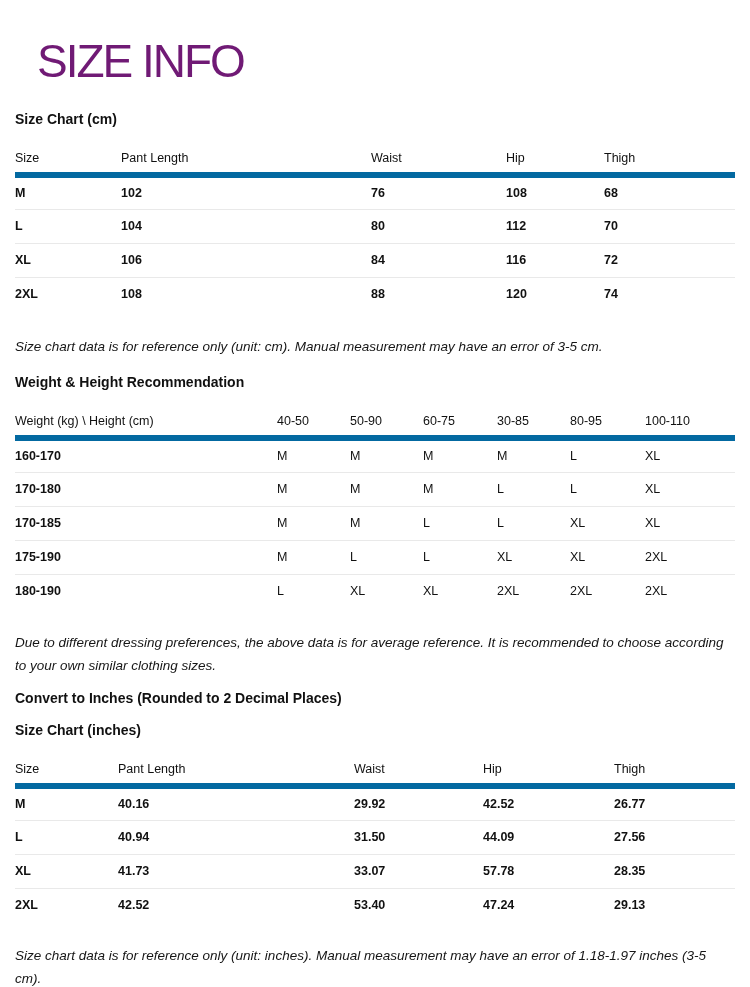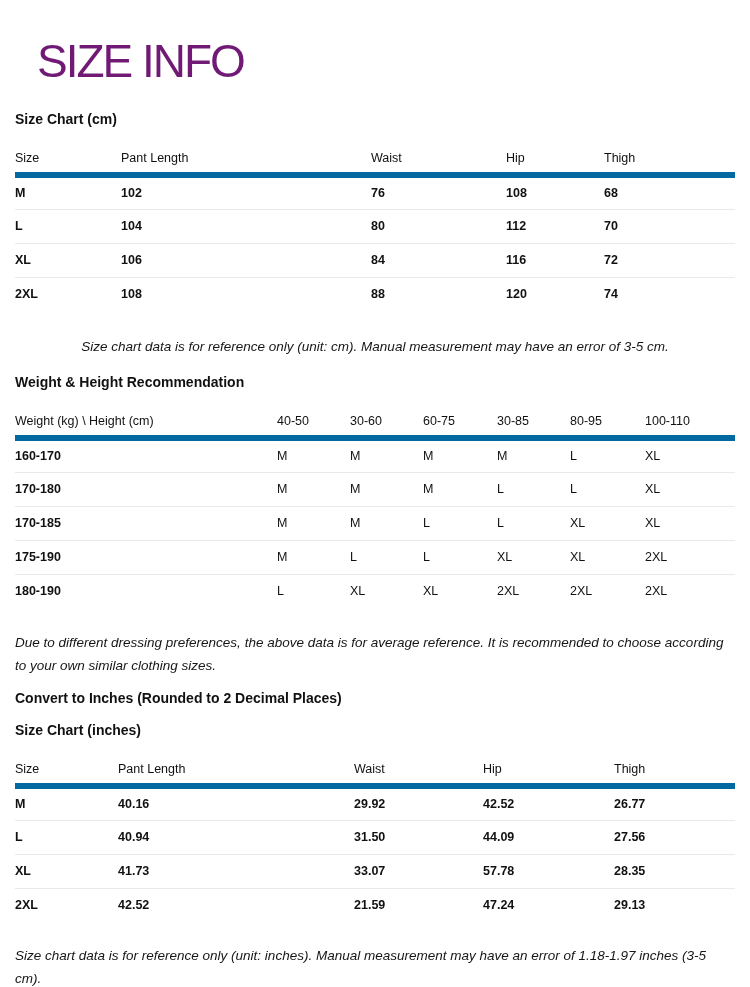--- a/index.html
+++ b/index.html
@@ -28,21 +28,21 @@
   .h-chart-cm   { margin-top: 27px; }
   .h-reco       { margin-top: 16px; }
   .h-convert    { margin-top: 13px; }
   .h-chart-in   { margin-top: 16px; }
   .note {
     font-style: italic;
     font-size: 13.5px;
     line-height: 23px;
     color: #161616;
   }
-  .note-1 { margin-top: 24px; text-align: center; }
+  .note-1 { margin-top: 24px; }
   .note-2 { margin-top: 23px; max-width: 716px; }
   .note-3 { margin-top: 22px; }
   table {
     border-collapse: collapse;
     table-layout: fixed;
     width: 720px;
   }
   .t-cm  { margin-top: 17px; }
   .t-rec { margin-top: 17px; }
   .t-in  { margin-top: 17px; }
@@ -145,21 +145,21 @@
       <col class="r2">
       <col class="r3">
       <col class="r4">
       <col class="r5">
       <col class="r6">
     </colgroup>
   <thead>
     <tr>
       <th>Weight (kg) \ Height (cm)</th>
       <th>40-50</th>
-      <th>30-60</th>
+      <th>50-90</th>
       <th>60-75</th>
       <th>30-85</th>
       <th>80-95</th>
       <th>100-110</th>
     </tr>
   </thead>
   <tbody>
     <tr>
       <td class="bold-cell">160-170</td>
       <td class="reg-cell">M</td>
@@ -249,20 +249,20 @@
     <tr>
       <td class="bold-cell">XL</td>
       <td class="bold-cell">41.73</td>
       <td class="bold-cell">33.07</td>
       <td class="bold-cell">57.78</td>
       <td class="bold-cell">28.35</td>
     </tr>
     <tr>
       <td class="bold-cell">2XL</td>
       <td class="bold-cell">42.52</td>
-      <td class="bold-cell">21.59</td>
+      <td class="bold-cell">53.40</td>
       <td class="bold-cell">47.24</td>
       <td class="bold-cell">29.13</td>
     </tr>
   </tbody>
 </table>
 
 <p class="note note-3">Size chart data is for reference only (unit: inches). Manual measurement may have an error of 1.18-1.97 inches (3-5 cm).</p>
 
 </body></html>

